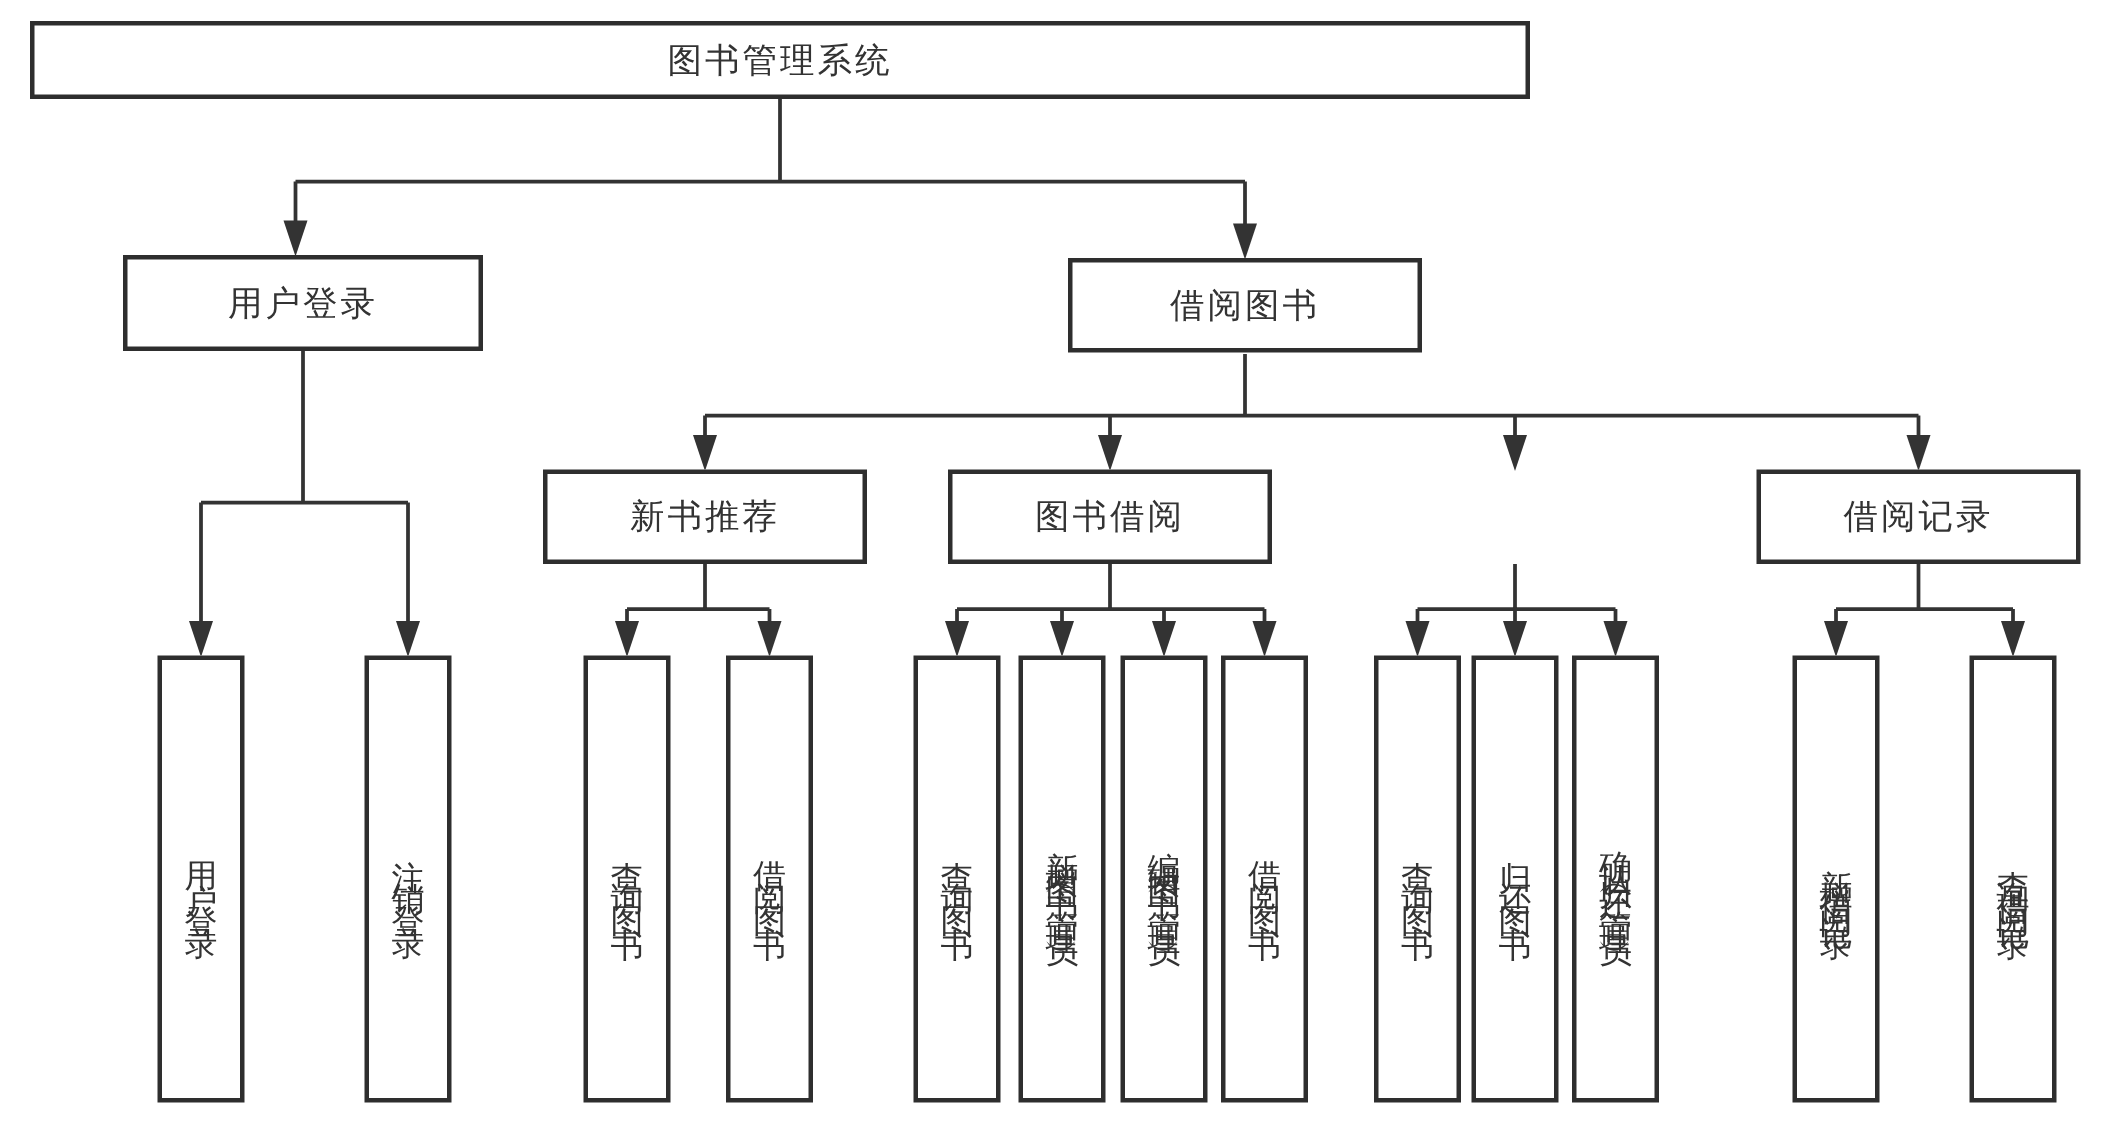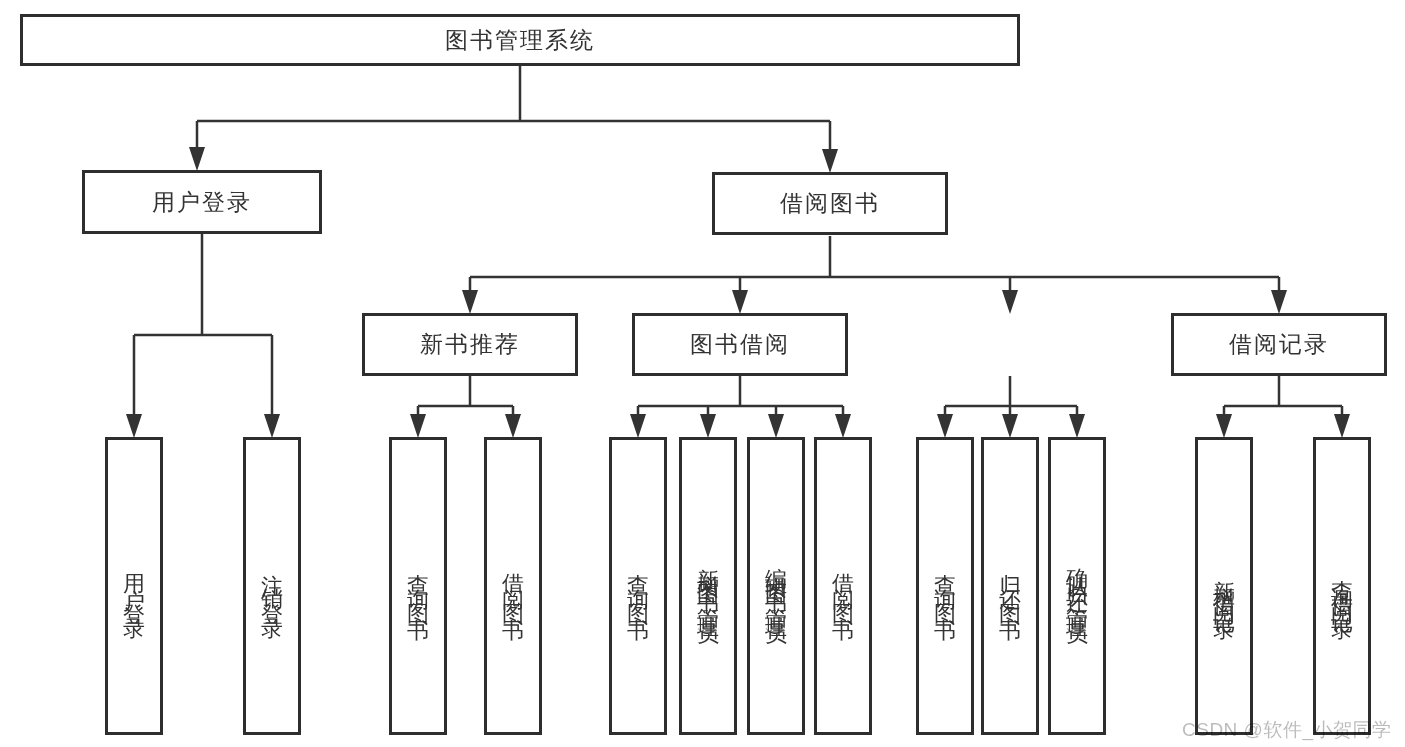--- a/index.html
+++ b/index.html
@@ -144,15 +144,14 @@
     <span class="vtext sp-tight">确认归还（管理员）</span>
   </div>
 
   <div class="box leaf" style="left:1195px;top:437px;width:58px;height:298px;">
     <span class="vtext sp-tight">新增借阅记录</span>
   </div>
   <div class="box leaf" style="left:1313px;top:437px;width:58px;height:298px;">
     <span class="vtext sp-tight">查询借阅记录</span>
   </div>
 
-  <div class="watermark">CSDN @软件_小贺同学</div>
 
 </div>
 
 </body></html>

